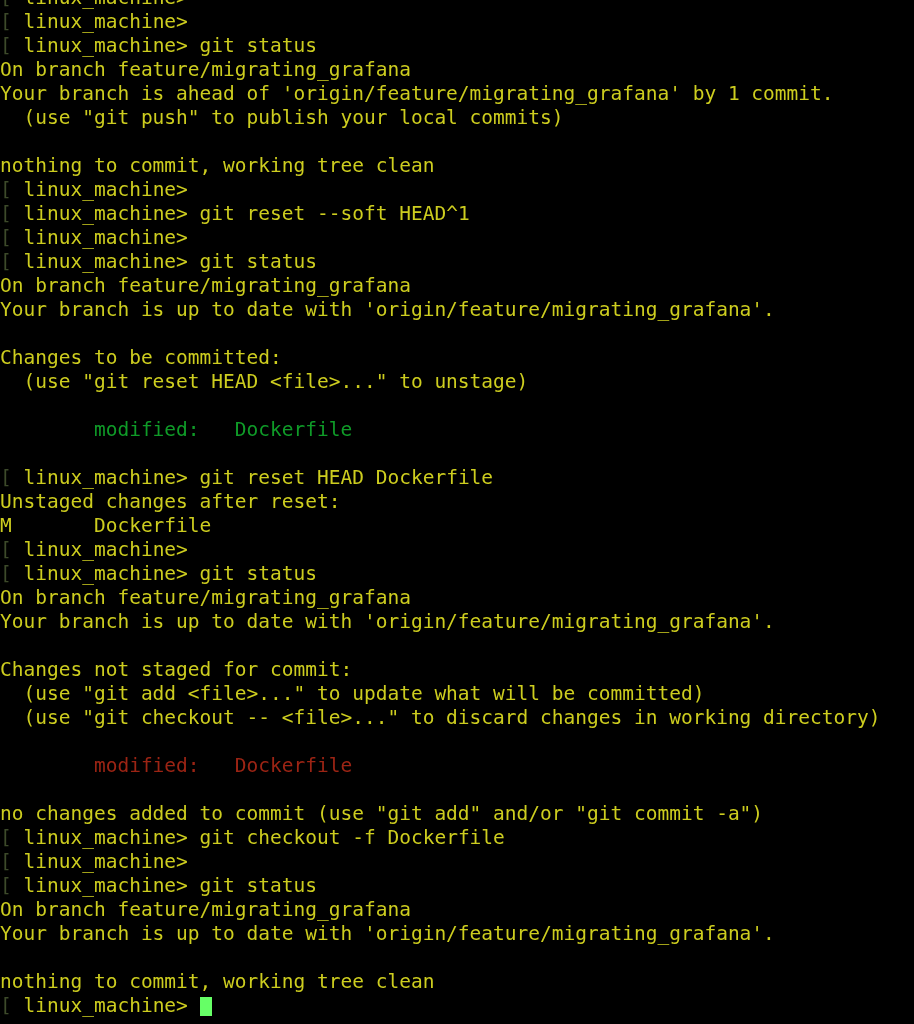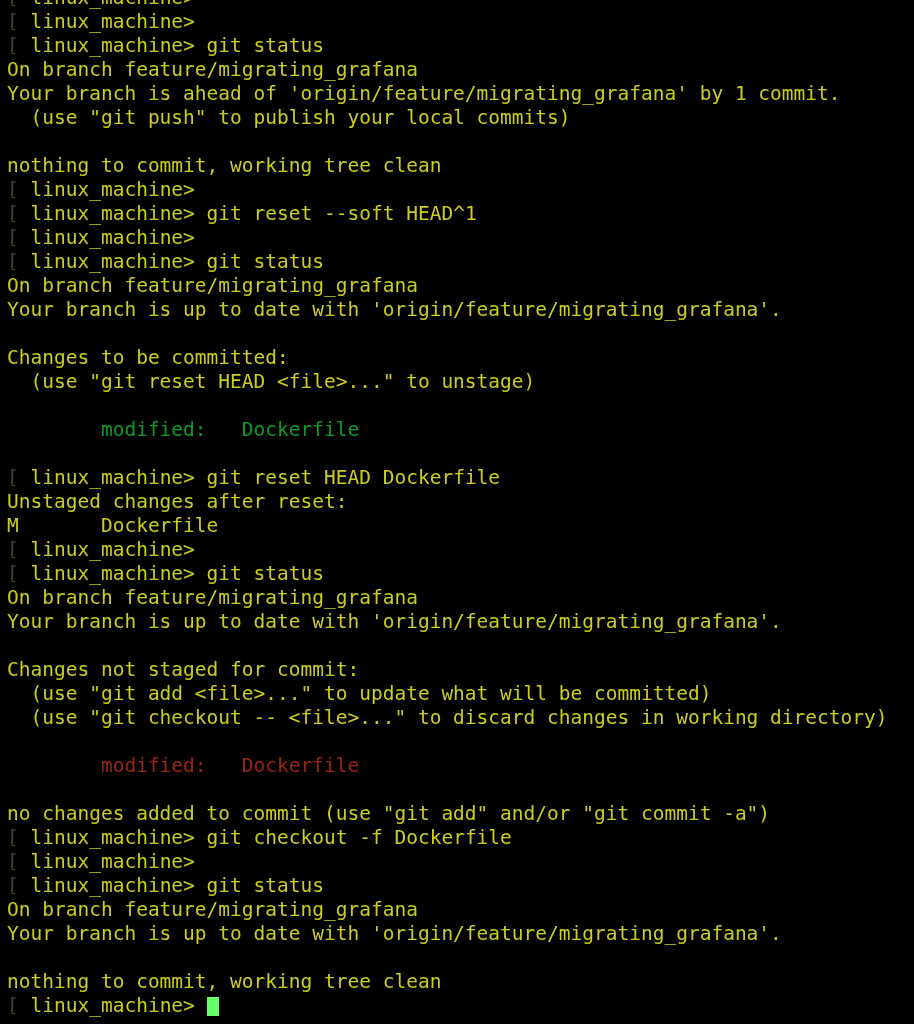--- a/index.html
+++ b/index.html
@@ -33,21 +33,21 @@
     font-size: 19.5px;
     line-height: 24px;
     letter-spacing: 0px;
     white-space: pre;
     color: #cdcd1f;
   }
 
   .line {
     height: 24px;
     white-space: pre;
-    padding-left: 7px;
+    padding-left: 0;
   }
 
   
   .c-yellow   { color: #cdcd1f; }
   .c-bracket  { color: #3d4a2a; }
   .c-green    { color: #0f9b28; }
   .c-red      { color: #9c2414; }
 
   .cursor {
     display: inline-block;

